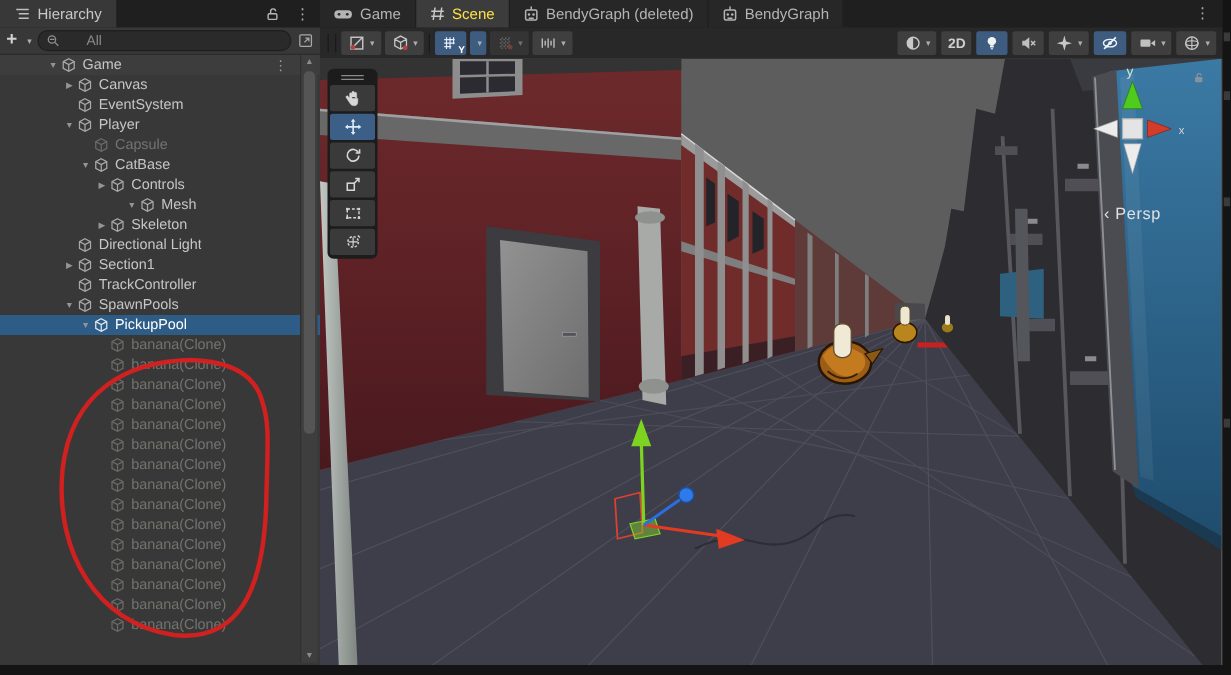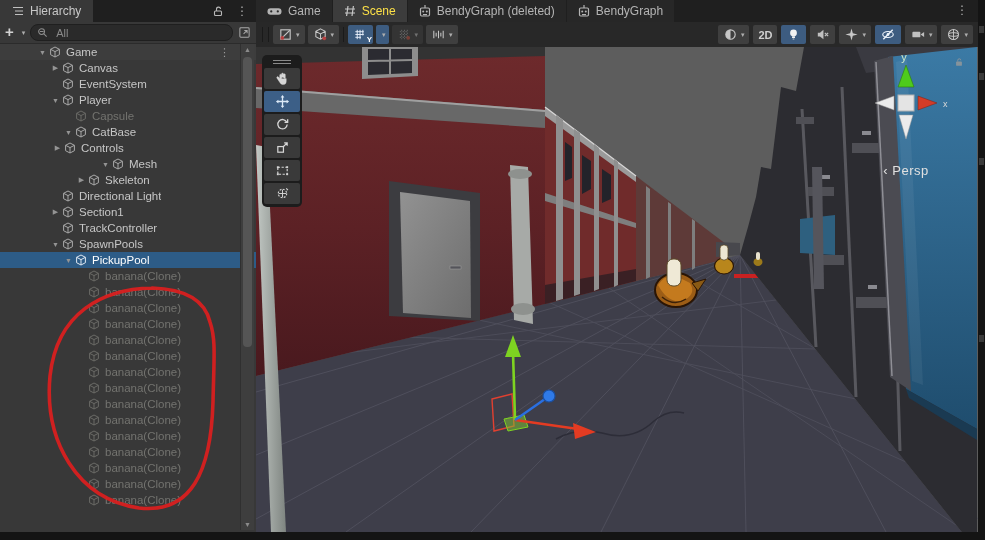--- a/index.html
+++ b/index.html
@@ -11,21 +11,21 @@
   svg{display:block;}
 
   
   #hier{position:absolute;left:0;top:0;width:256px;height:532px;background:#383838;}
   .h-tabbar{height:22px;background:#1f1f1f;display:flex;position:relative;}
   .h-tab{display:flex;align-items:center;gap:6px;padding:0 12px;background:#383838;color:#c8c8c8;font-size:12px;}
   .h-actions{position:absolute;right:8px;top:0;height:22px;display:flex;align-items:center;gap:12px;color:#b0b0b0;}
   .kebab{font-size:12px;color:#b0b0b0;line-height:1;}
   .h-controls{height:21px;display:flex;align-items:center;padding:0 5px;gap:5px;background:#383838;border-bottom:1px solid #2b2b2b;}
   .plus{color:#d2d2d2;font-size:15px;font-weight:bold;line-height:1;margin-top:-2px;}
-  .searchbox{flex:1;height:15px;background:#2a2a2a;border:1px solid #1f1f1f;border-radius:8px;display:flex;align-items:center;padding:0 6px;gap:8px;color:#8a8a8a;font-size:11px;}
+  .searchbox{flex:1;height:15px;background:#2a2a2a;border:1px solid #1f1f1f;border-radius:8px;display:flex;align-items:center;padding:0 6px;gap:21px;color:#8a8a8a;font-size:11px;}
   #tree{position:absolute;top:44px;left:0;right:0;bottom:0;overflow:hidden;}
   .row{height:16px;display:flex;align-items:center;font-size:11.5px;color:#c6c6c6;white-space:nowrap;}
   .row.scene-row{background:#3d3d3d;}
   .row.sel{background:#2d5c87;color:#fff;}
   .row.dis{color:#73736f;align-items:center;}
   .row.dis .obj-ico{color:#6a6a66;}
   .arrow{width:13px;flex:none;font-size:7px;color:#949494;text-align:center;}
   .obj-ico{width:14px;flex:none;color:#a9a9a9;margin-right:3px;}
   .row.sel .obj-ico{color:#dfe8f2;}
   .row .lbl{overflow:hidden;}
@@ -178,21 +178,21 @@
     <span class="arrow">▼</span>
     <span class="obj-ico">
       <svg width="12" height="12" viewBox="0 0 12 12">
               <path d="M6 1l4.4 2.3v5.4L6 11 1.6 8.7V3.3z" fill="none" stroke="currentColor" stroke-width="1"></path>
               <path d="M1.6 3.3L6 5.6l4.4-2.3M6 5.6V11" fill="none" stroke="currentColor" stroke-width="1"></path>
             </svg>
     </span>
     <span class="lbl">CatBase</span>
   </div>
 
-  <div class="row" style="padding-left: 51px;">
+  <div class="row" style="padding-left: 75px;">
     <span class="arrow">▶</span>
     <span class="obj-ico">
       <svg width="12" height="12" viewBox="0 0 12 12">
               <path d="M6 1l4.4 2.3v5.4L6 11 1.6 8.7V3.3z" fill="none" stroke="currentColor" stroke-width="1"></path>
               <path d="M1.6 3.3L6 5.6l4.4-2.3M6 5.6V11" fill="none" stroke="currentColor" stroke-width="1"></path>
             </svg>
     </span>
     <span class="lbl">Controls</span>
   </div>
 

